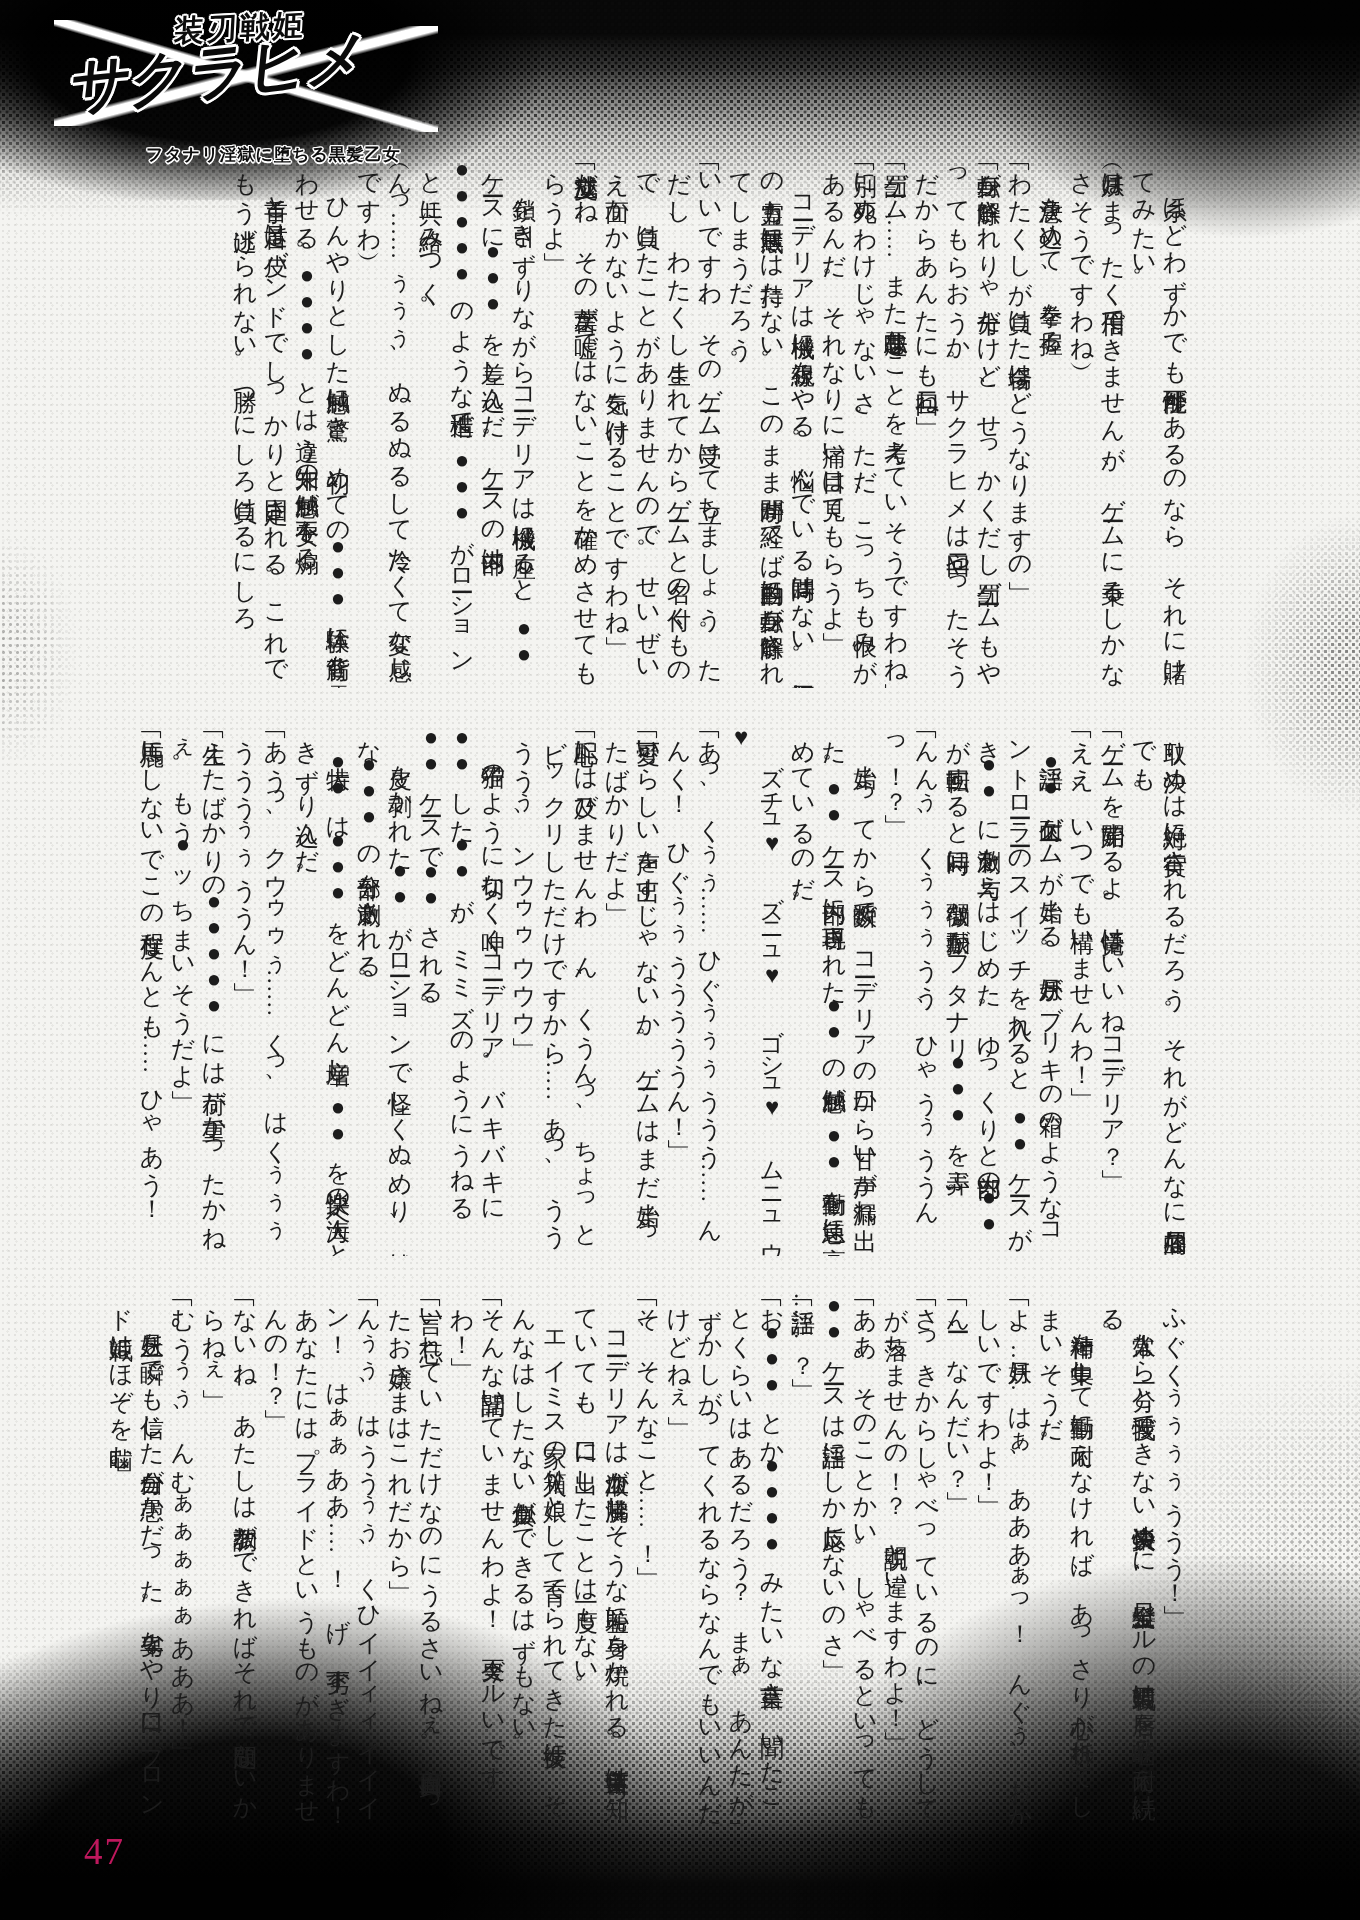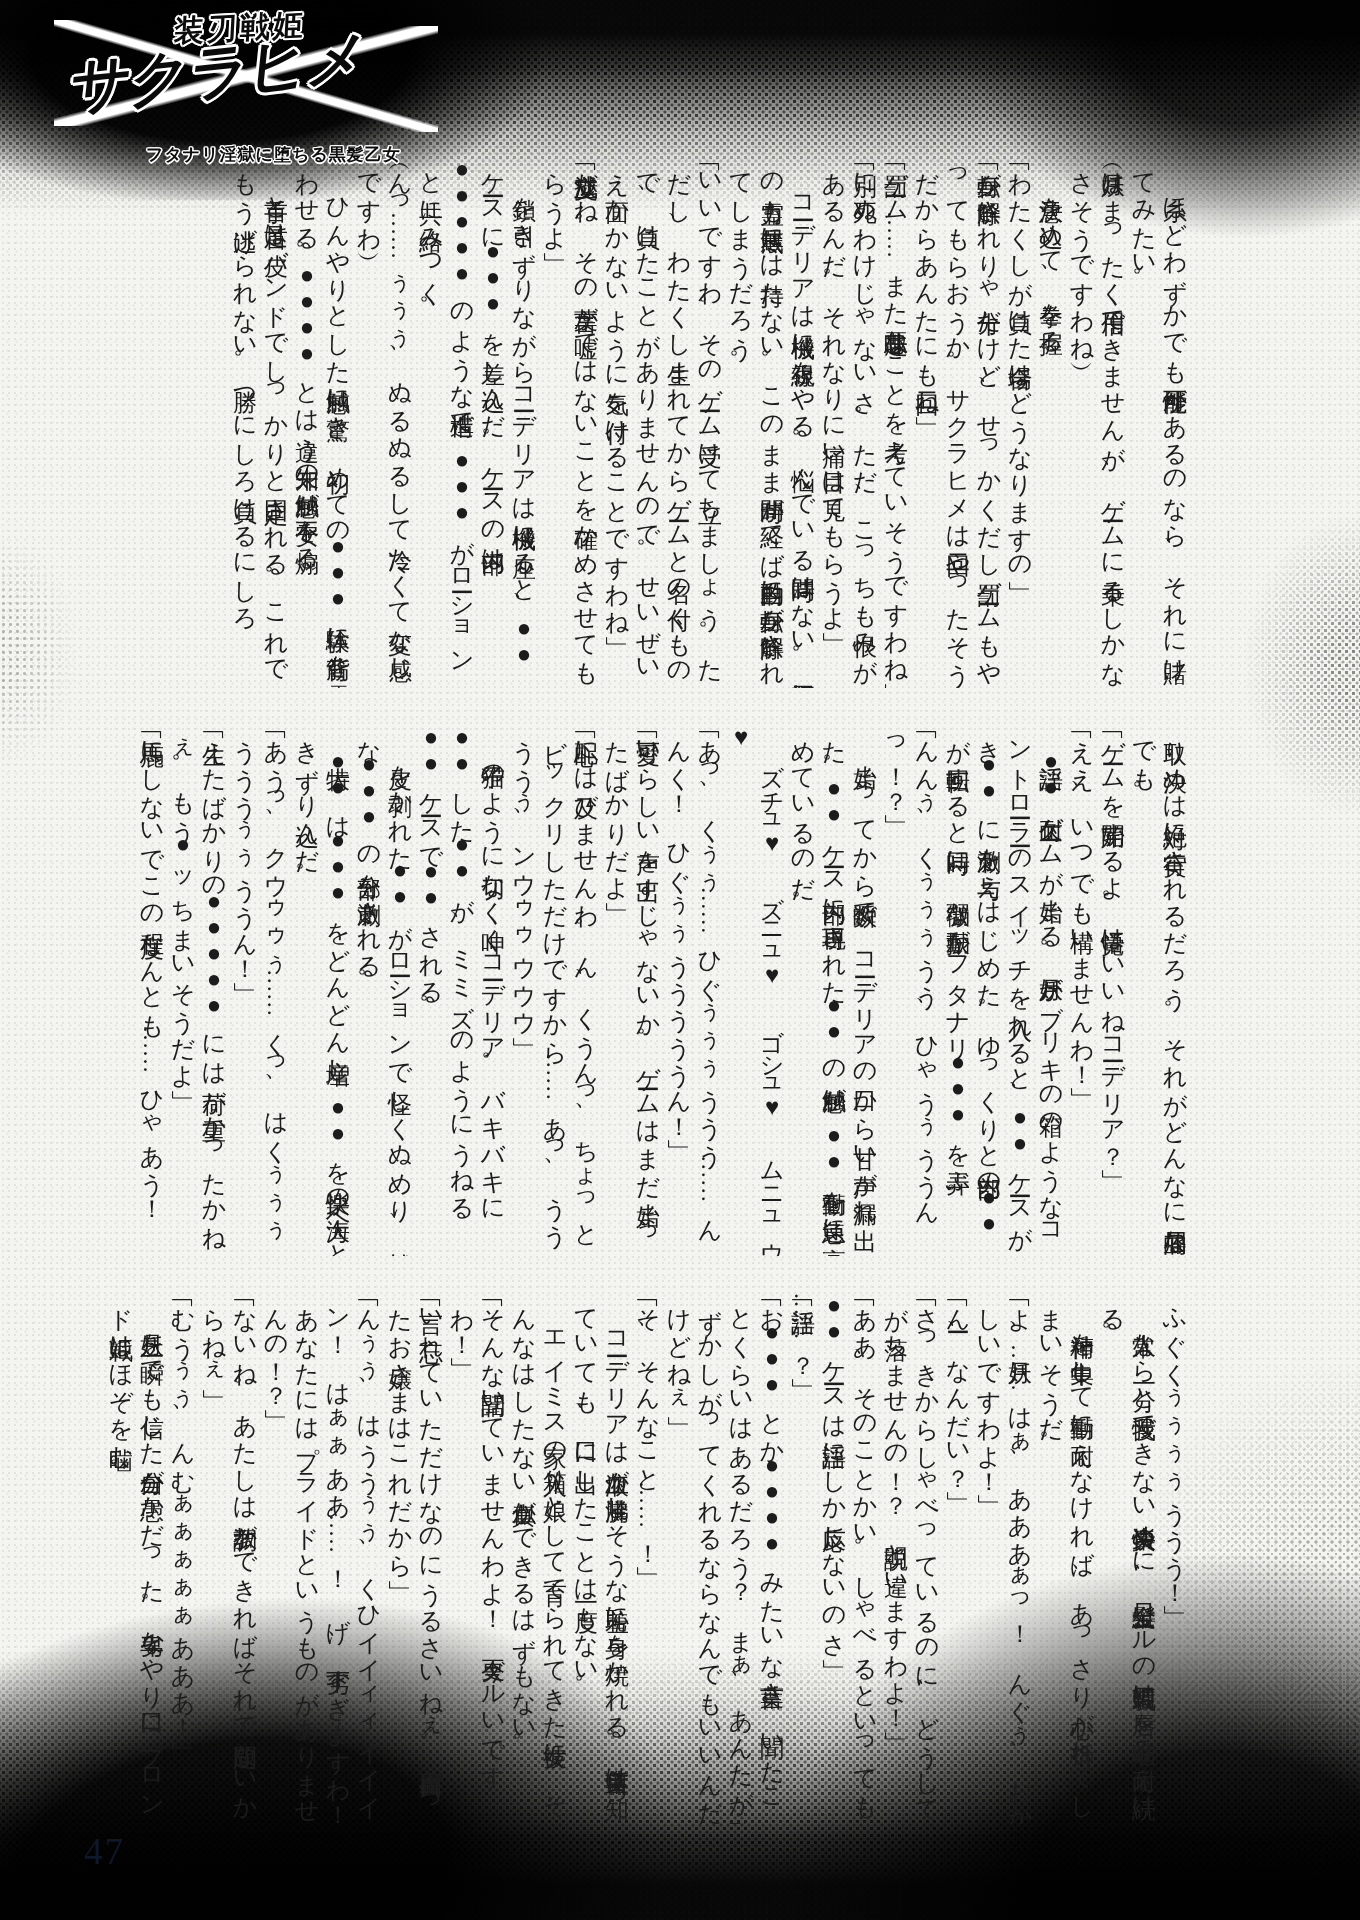--- a/index.html
+++ b/index.html
@@ -118,21 +118,21 @@
   .logo-sub{
     position:absolute;left:84px;top:108px;
     font-size:17px;font-weight:bold;letter-spacing:1px;color:#0d0d0d;
     text-shadow:1.5px 0 #fff,-1.5px 0 #fff,0 1.5px #fff,0 -1.5px #fff,
                 1px 1px #fff,-1px 1px #fff,1px -1px #fff,-1px -1px #fff;
     margin-top:35px;
   }
   
   .page-number{
     position:absolute;left:84px;top:1830px;
-    color:#0f172a;font-size:37px;letter-spacing:2px;
+    color:#be185d;font-size:37px;letter-spacing:2px;
   }
 </style>
 </head>
 <body>
 
 <div class="paper-texture"></div>
 
 <div class="tone tone-top"></div>
 <div class="tone tone-top-left-blob"></div>
 <div class="tone tone-top-right-blob"></div>

